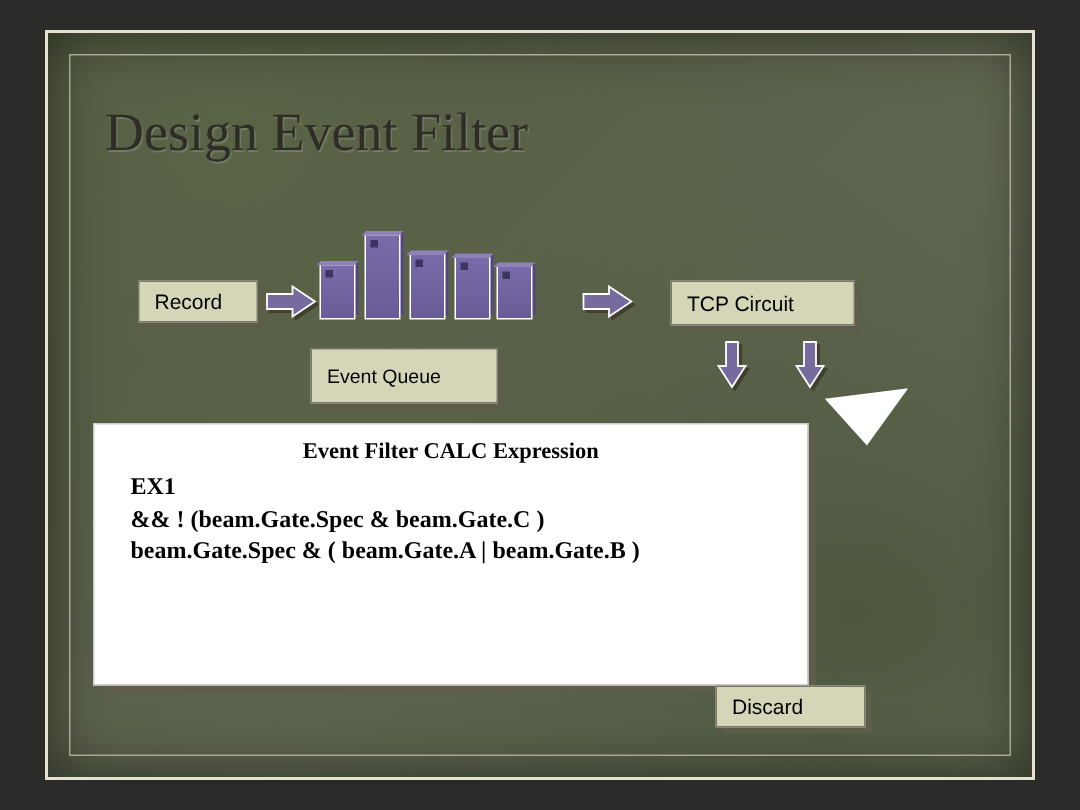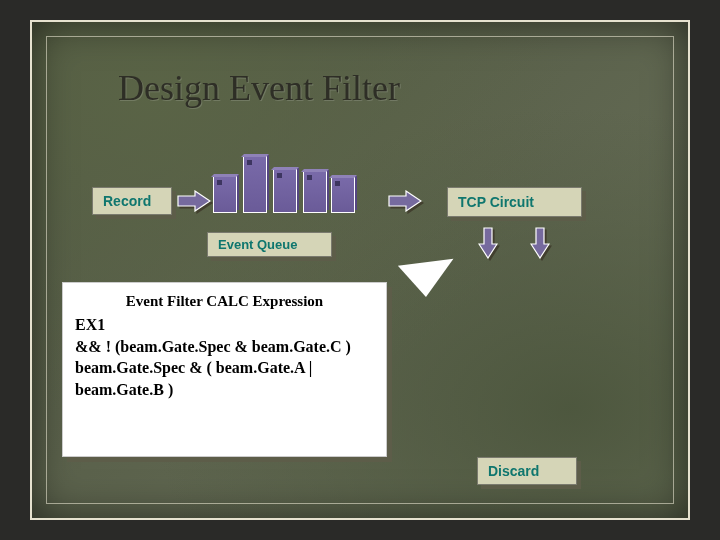--- a/index.html
+++ b/index.html
@@ -25,39 +25,38 @@
     border: 1px solid rgba(230,226,207,0.6);
     pointer-events: none;
   }
   .title {
     position: absolute;
     left: 38px; top: 45px;
     font-family: Georgia, 'Times New Roman', serif;
     font-size: 36px;
     color: #2e2e26;
     text-shadow: 1px 1px 0 rgba(255,255,255,0.15);
-    margin-left: 48px;
   }
 
   .shadow-box {
     position: absolute;
     background: #d5d5b7;
     border: 1px solid #7a7a6e;
     box-shadow: 4px 4px 0 0 #5d5d49;
-    color: #0f766e;
+    color: #000000;
     font-size: 14px;
-    font-weight: bold;
+    font-weight: normal;
     display: flex;
     align-items: center;
     padding: 5px 10px;
   }
 
   .record-box { left: 60px; top: 165px; width: 80px; height: 28px; }
-  .tcp-box    { left: 415px; top: 165px; width: 135px; height: 30px; text-align: center; }
-  .queue-label { left: 175px; top: 210px; width: 125px; height: 25px; font-size: 13px; }
+  .tcp-box    { left: 415px; top: 165px; width: 123px; height: 30px; text-align: center; }
+  .queue-label { left: 175px; top: 210px; width: 125px; height: 37px; font-size: 13px; }
   .discard-box { left: 445px; top: 435px; width: 100px; height: 28px; align-items: flex-end; }
 
   .queue-area { position: absolute; left: 172px; top: 125px; width: 170px; height: 65px; }
   .qcol {
     position: absolute;
     width: 22px;
     background: linear-gradient(180deg, #796aa9 0%, #6a5b98 100%);
     outline: 1.5px solid #fff;
     box-shadow: 3px -2px 0 0 #554682;
   }
@@ -94,25 +93,25 @@
   .arrow-right2 { left: 356px; top: 168px; }
   .arrow-down {
     width: 20px; height: 32px;
   }
   .arrow-down1 { left: 446px; top: 205px; }
   .arrow-down2 { left: 498px; top: 205px; }
 
   .callout {
     position: absolute;
     left: 30px; top: 260px;
-    width: 325px; height: 175px;
+    width: 477px; height: 175px;
     background: #fff;
     border: 1px solid #ccc;
     box-shadow: 5px 5px 0 0 #5d5d49;
-    padding: 10px 12px;
+    padding: 10px 24px;
     font-family: Georgia, 'Times New Roman', serif;
     color: #000;
   }
   .callout::before {
     content: "";
     position: absolute;
     top: -40px; right: -64px;
     width: 0; height: 0;
     border-left: 32px solid transparent;
     border-right: 10px solid transparent;

